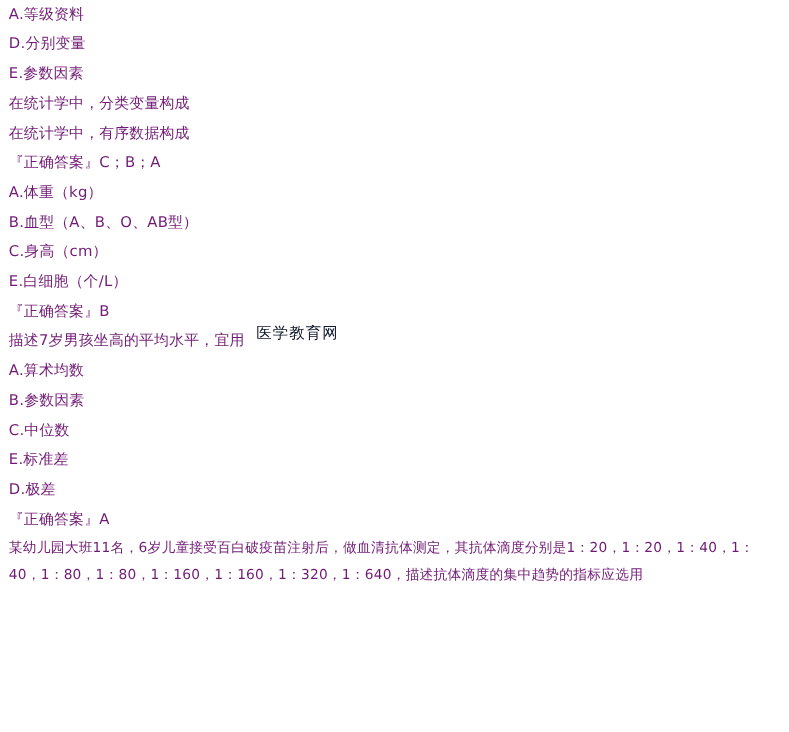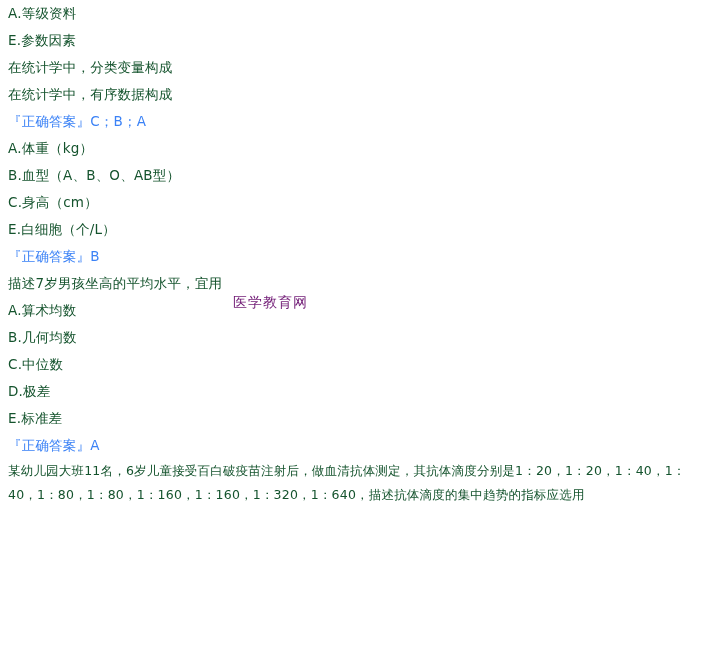--- a/index.html
+++ b/index.html
@@ -20,60 +20,61 @@
     padding: 0 8px;
     box-sizing: border-box;
     width: 717px;
   }
   .line {
     font-size: 13.5px;
     line-height: 27px;
     height: 27px;
     white-space: nowrap;
     letter-spacing: 0.2px;
-    color: #14532d;
+    color: #701a75;
   }
   .line.answer {
-    color: #3b82f6;
+    color: #701a75;
   }
   .line.wrap-last {
     height: auto;
     line-height: 24px;
     white-space: normal;
     font-size: 12.5px;
   }
   .watermark {
     position: absolute;
     left: 233px;
     top: 294px;
     font-size: 14px;
-    color: #701a75;
+    color: #0f172a;
     letter-spacing: 1px;
     font-family: "DejaVu Sans", "Liberation Sans", sans-serif;
     pointer-events: none;
   }
 </style>
 </head>
 <body>
 
 <div class="doc">
 
   <div class="line">A.等级资料</div>
+  <div class="line">D.分别变量</div>
   <div class="line">E.参数因素</div>
   <div class="line">在统计学中，分类变量构成</div>
   <div class="line">在统计学中，有序数据构成</div>
   <div class="line answer">『正确答案』C；B；A</div>
   <div class="line">A.体重（kg）</div>
   <div class="line">B.血型（A、B、O、AB型）</div>
   <div class="line">C.身高（cm）</div>
   <div class="line">E.白细胞（个/L）</div>
   <div class="line answer">『正确答案』B</div>
   <div class="line">描述7岁男孩坐高的平均水平，宜用</div>
   <div class="line">A.算术均数</div>
-  <div class="line">B.几何均数</div>
+  <div class="line">B.参数因素</div>
   <div class="line">C.中位数</div>
+  <div class="line">E.标准差</div>
   <div class="line">D.极差</div>
-  <div class="line">E.标准差</div>
   <div class="line answer">『正确答案』A</div>
   <div class="line wrap-last">某幼儿园大班11名，6岁儿童接受百白破疫苗注射后，做血清抗体测定，其抗体滴度分别是1：20，1：20，1：40，1：40，1：80，1：80，1：160，1：160，1：320，1：640，描述抗体滴度的集中趋势的指标应选用</div>
 
   <div class="watermark">医学教育网</div>
 </div>
 
 </body></html>

